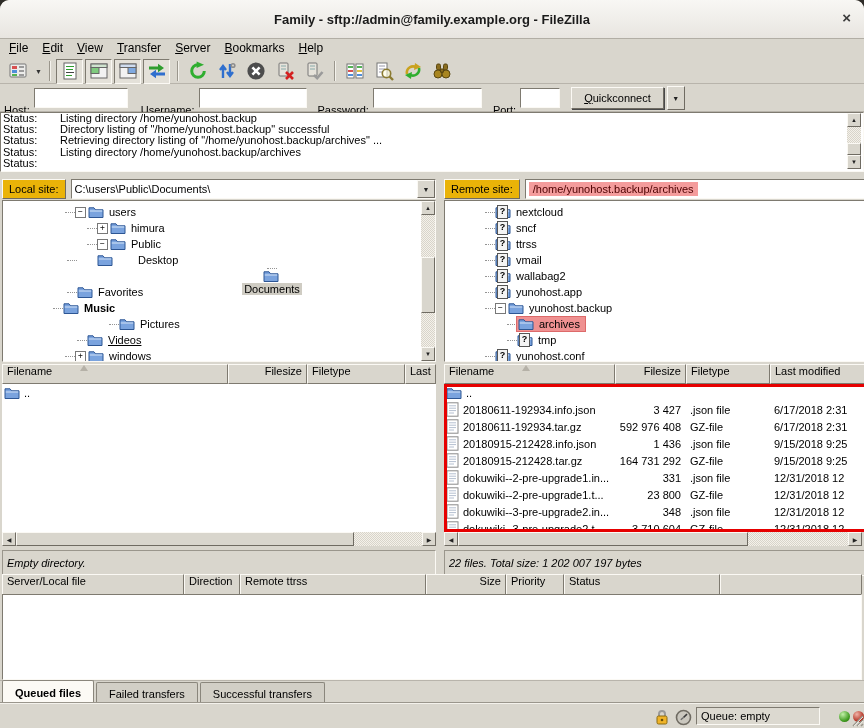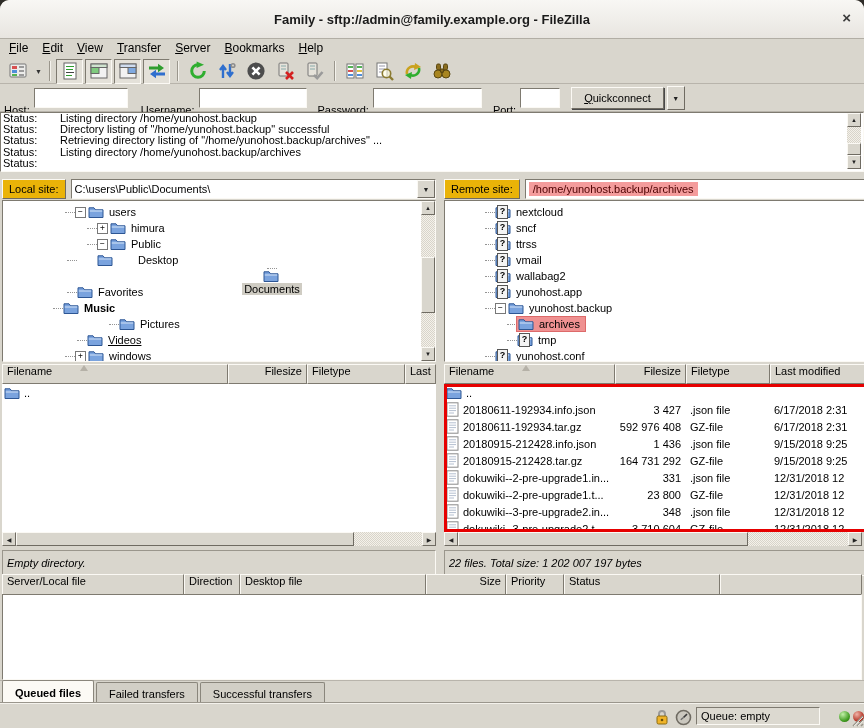--- a/index.html
+++ b/index.html
@@ -752,21 +752,21 @@
       <div class="sb-btn" style="left:0">◀</div>
       <div class="sb-thumb" style="left:14px;width:290px"></div>
       <div class="sb-btn" style="right:0">▶</div>
     </div>
     <div class="pane-status">22 files. Total size: 1 202 007 197 bytes</div>
   </div>
 
   <div class="queue-header" id="queue-header">
       <div class="hcell">Server/Local file</div>
       <div class="hcell">Direction</div>
-      <div class="hcell">Desktop file</div>
+      <div class="hcell">Remote ttrss</div>
       <div class="hcell right">Size</div>
       <div class="hcell">Priority</div>
       <div class="hcell">Status</div>
       <div class="hcell"></div>
     </div>
   <div class="queue-body"></div>
 
   <div class="tabs" id="tabs">
       <div class="tab active">Queued files</div>
       <div class="tab">Failed transfers</div>

